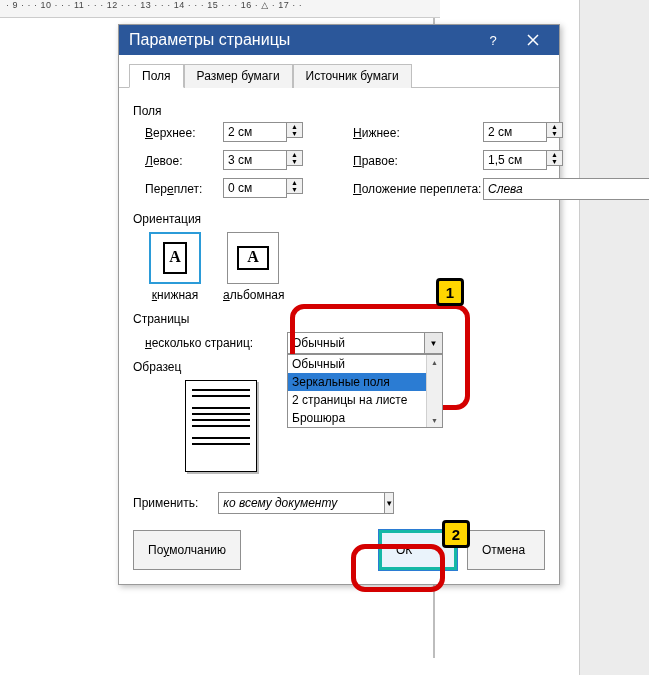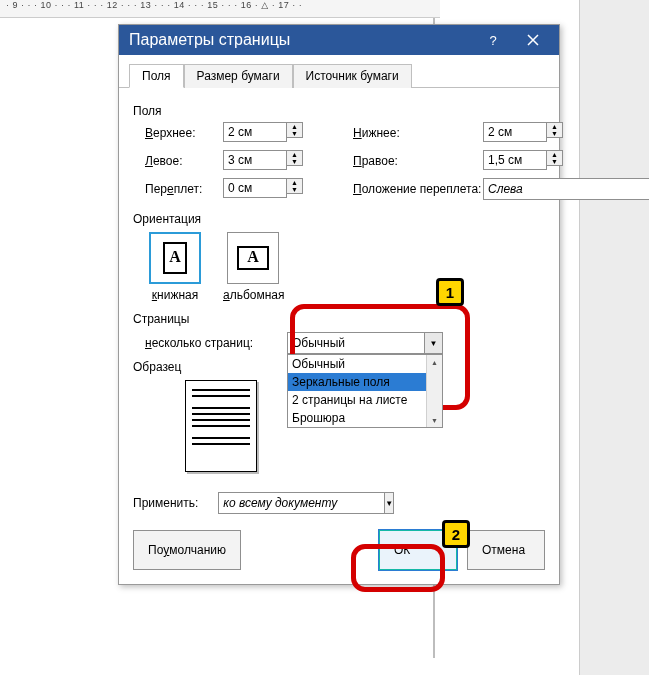--- a/index.html
+++ b/index.html
@@ -59,21 +59,21 @@
   .dd-list .scroll .dn { position: absolute; bottom: 0; left: 0; right: 0; }
 
   .preview { width: 72px; height: 92px; border: 1px solid #000; box-shadow: 2px 2px 0 #bbb; margin: 6px 0 0 52px; padding: 8px 6px; background: #fff; }
   .preview .ln { height: 2px; background: #000; margin-bottom: 4px; }
   .preview .sp { height: 6px; }
 
   .apply-row { display: flex; align-items: center; gap: 20px; margin-top: 20px; }
 
   .btn-row { display: flex; gap: 10px; margin-top: 16px; align-items: center; }
   .push-btn { height: 40px; border: 1px solid #8f8f8f; background: #f3f3f3; padding: 0 14px; display: flex; align-items: center; }
-  .push-btn.primary { border: 1px solid #14b8a6; outline: 1px solid #2b7cd3; background: #eaf3fb; }
+  .push-btn.primary { border: 3px solid #14b8a6; outline: 1px solid #2b7cd3; background: #eaf3fb; }
   .flex-spacer { flex: 1; }
 
   
   .callout { position: absolute; border: 5px solid #d40000; border-radius: 14px; pointer-events: none; }
   .badge { position: absolute; width: 28px; height: 28px; background: #ffd600; border: 3px solid #000; border-radius: 4px; display: flex; align-items: center; justify-content: center; font-weight: bold; font-size: 15px; pointer-events: none; }
 </style>
 </head>
 <body>
 
 <div class="doc-bg"></div>

